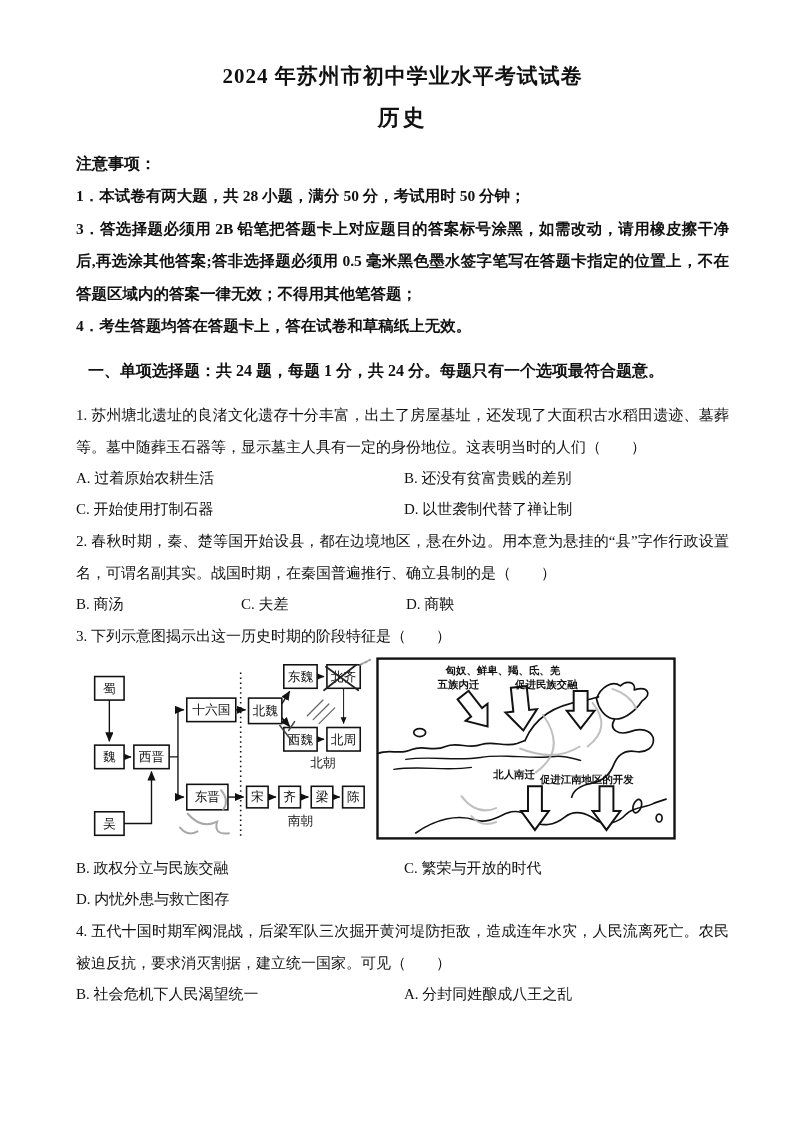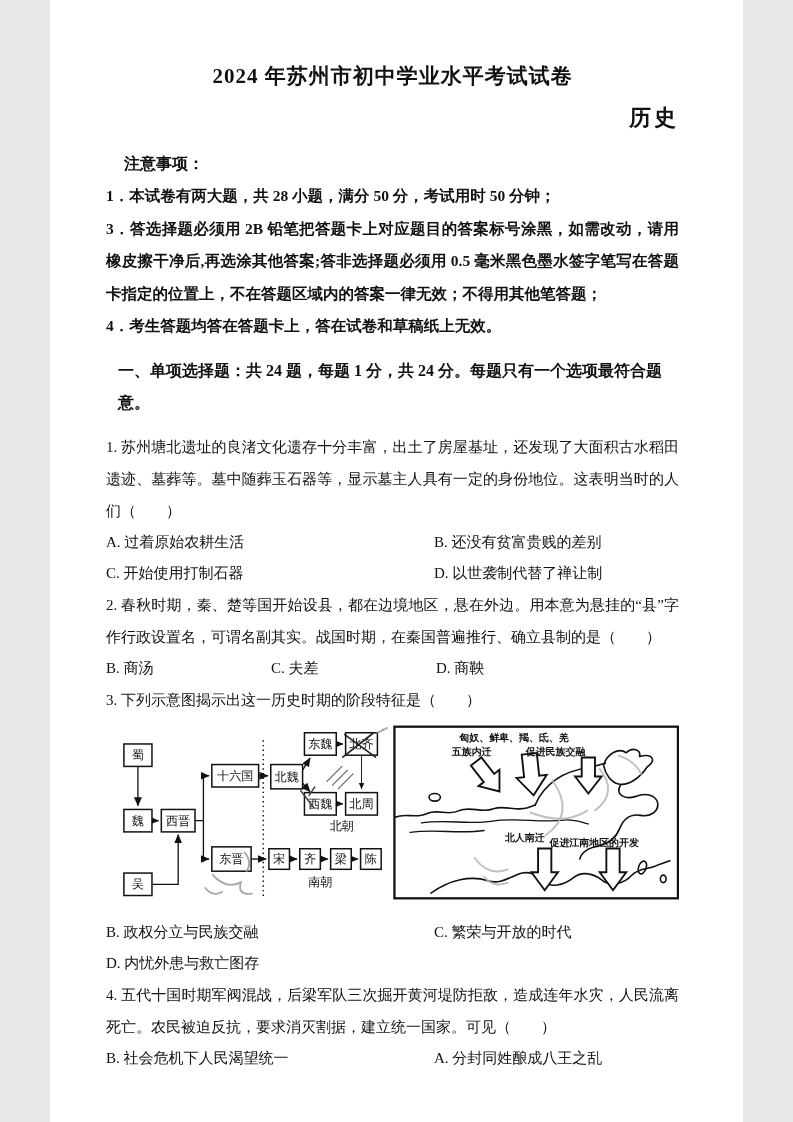--- a/index.html
+++ b/index.html
@@ -1,23 +1,23 @@
 <!DOCTYPE html>
 <html><head>
 <meta charset="utf-8">
 <style>
   html,body{margin:0;padding:0;background:#e8e8e8;}
   .page{
-    width:693px;height:1122px;background:#ffffff;margin:0 auto;
-    box-sizing:border-box;padding:62px 64px 0 56px;position:relative;overflow:hidden;
+    width:793px;height:1122px;background:#ffffff;margin:0 auto;
+    box-sizing:border-box;padding:62px 64px 0 76px;position:relative;overflow:hidden;
     font-family:"Liberation Serif","DejaVu Serif",serif;color:#111;
   }
   .doc-title{font-size:21px;font-weight:bold;text-align:center;margin:0;letter-spacing:1px;line-height:28px;}
-  .doc-subject{font-size:22px;font-weight:bold;text-align:right;margin:13px 0 0 0;letter-spacing:3px;line-height:30px;}
-  .notice-heading{font-size:16px;font-weight:bold;margin:15px 0 0 18px;line-height:32px;}
+  .doc-subject{font-size:22px;font-weight:bold;text-align:center;margin:13px 0 0 0;letter-spacing:3px;line-height:30px;}
+  .notice-heading{font-size:16px;font-weight:bold;margin:15px 0 0 0;line-height:32px;}
   .notice-item{font-size:15.5px;font-weight:bold;margin:0;line-height:32.5px;text-align:justify;}
   .section-heading{font-size:16px;font-weight:bold;margin:12px;line-height:32px;}
   .stem{font-size:15px;font-weight:normal;margin:0;line-height:32px;text-align:justify;}
   .opts-2col{display:grid;grid-template-columns:328px 1fr;font-size:15px;line-height:31px;}
   .opts-4col{display:grid;grid-template-columns:165px 165px 160px 1fr;font-size:15px;line-height:31px;}
   .opt{white-space:nowrap;}
   .figure-row{display:flex;align-items:flex-start;gap:4px;margin:5px 0 6px 2px;}
   svg text{font-family:"Liberation Serif","DejaVu Serif",serif;}
   .fbox{fill:#fff;stroke:#111;stroke-width:1.6px;}
   .flabel{font-size:13px;fill:#111;text-anchor:middle;}

